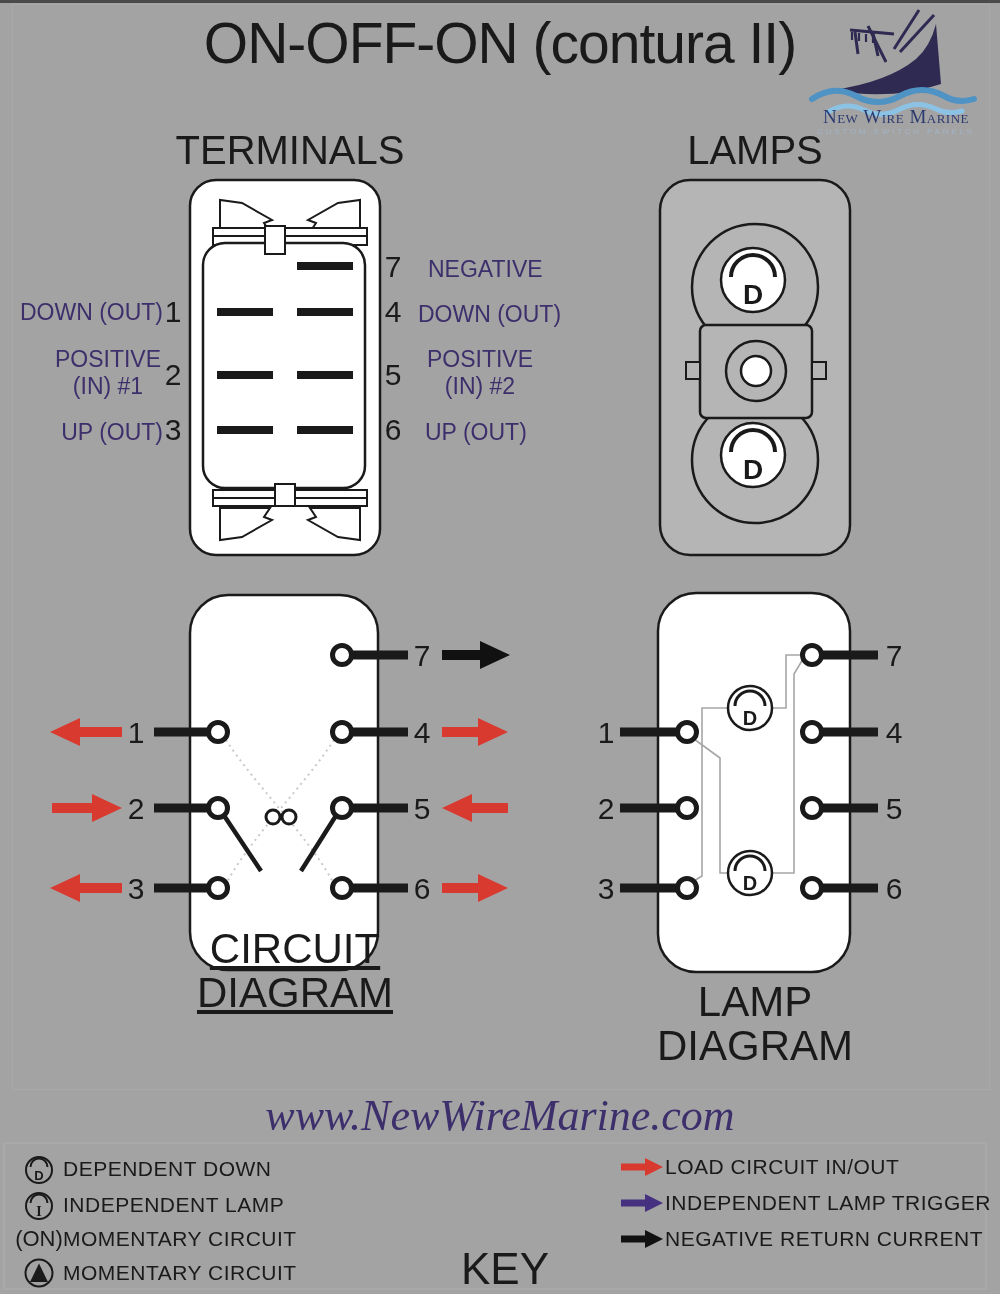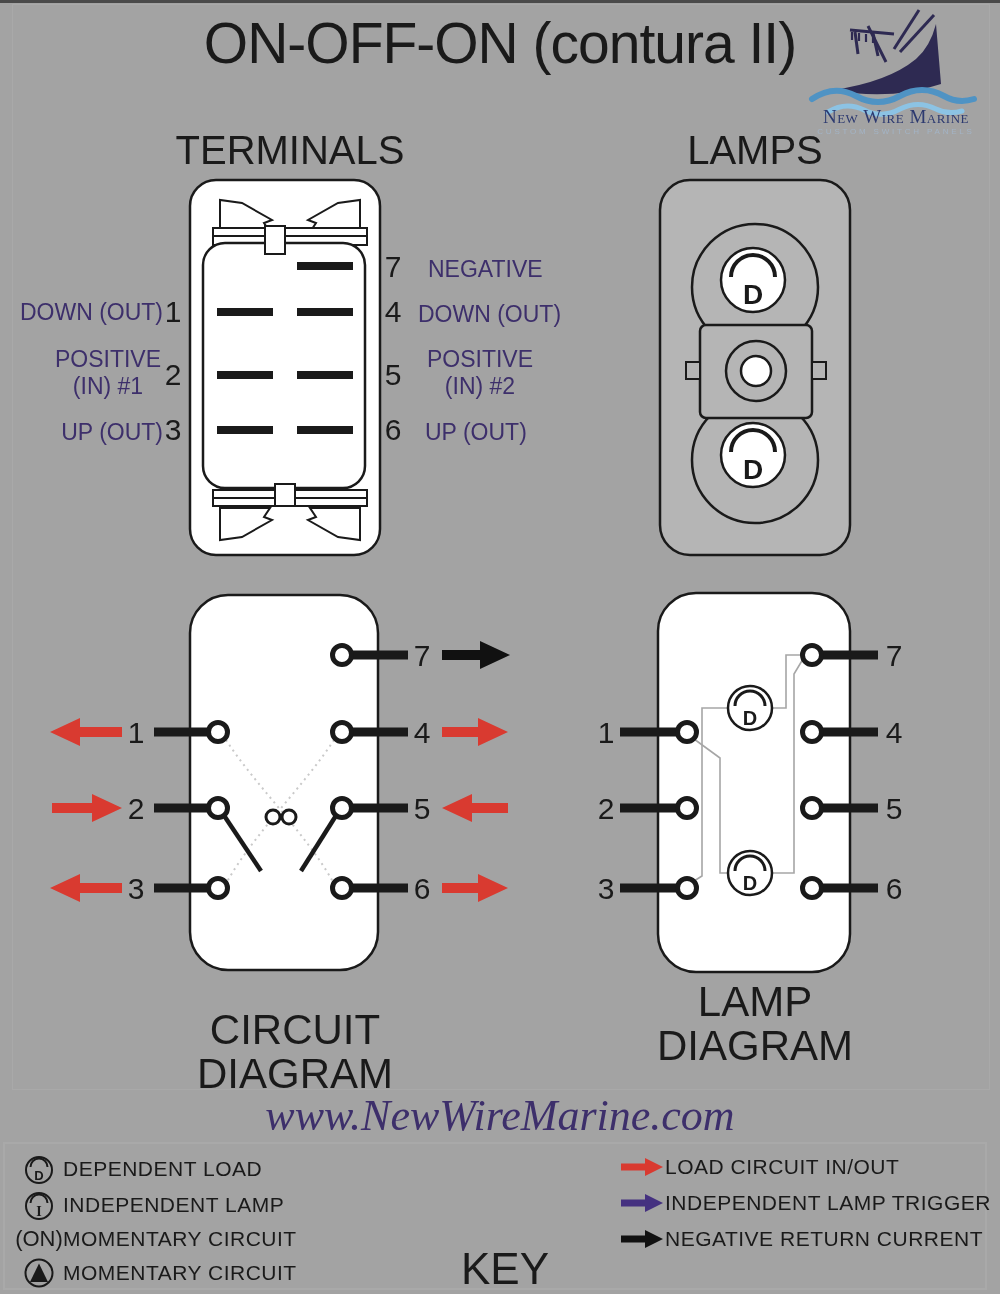--- a/index.html
+++ b/index.html
@@ -7,21 +7,21 @@
         font-family:"Liberation Sans",sans-serif;color:#1a1a1a;overflow:hidden;}
   .abs{position:absolute;}
   .top-edge{left:0;top:0;width:100%;height:3px;background:#4a4a4a;}
   .main-box{left:12px;top:4px;width:976px;height:1084px;border:1px solid #a9a9a9;}
   .title{left:0;top:10px;width:100%;text-align:center;font-size:57px;letter-spacing:-1px;}
   .subtitle{left:0;top:74px;width:100%;text-align:center;font-size:37px;}
   .heading{font-size:40px;letter-spacing:0px;text-align:center;}
   .h-terminals{left:110px;top:128px;width:360px;}
   .h-lamps{left:580px;top:128px;width:350px;}
   .caption{font-size:42px;line-height:1.05;text-align:center;}
-  .cap-circuit{left:115px;top:1008px;width:360px;}
+  .cap-circuit{left:115px;top:927px;width:360px;text-decoration:underline;}
   .cap-lamp{left:575px;top:980px;width:360px;}
   .url{left:0;top:1090px;width:100%;text-align:center;
        font-family:"Liberation Serif",serif;font-style:italic;font-size:44px;color:#3d2f6b;}
   .key-box{left:3px;top:1142px;width:984px;height:148px;border:2px solid #a9a9a9;box-sizing:border-box;}
   .key-row{position:absolute;display:flex;align-items:center;height:30px;}
   .key-icon-cell{width:48px;display:flex;justify-content:center;align-items:center;flex:none;}
   .key-label{font-size:21px;letter-spacing:0.5px;white-space:nowrap;}
   .key-on{font-size:22px;}
   .key-title{left:400px;top:100px;width:200px;text-align:center;font-size:44px;}
   .key-title span{border-bottom:3px solid #1a1a1a;padding:0 4px 2px 4px;}
@@ -246,21 +246,21 @@
 
   <div class="abs key-box">
     <div class="key-row" style="left:10px;top:10px;">
       <span class="key-icon-cell">
         <svg width="32" height="32" viewBox="0 0 32 32">
           <circle cx="16" cy="17" r="13" fill="none" stroke="#1a1a1a" stroke-width="2"></circle>
           <path d="M7.5,14 a8.5,8.5 0 0 1 17,0" fill="none" stroke="#1a1a1a" stroke-width="2"></path>
           <text x="16" y="27" text-anchor="middle" style="font-size:13px;font-weight:bold;fill:#1a1a1a;">D</text>
         </svg>
       </span>
-      <span class="key-label">DEPENDENT LOAD</span>
+      <span class="key-label">DEPENDENT DOWN</span>
     </div>
     <div class="key-row" style="left:10px;top:46px;">
       <span class="key-icon-cell">
         <svg width="32" height="32" viewBox="0 0 32 32">
           <circle cx="16" cy="17" r="13" fill="none" stroke="#1a1a1a" stroke-width="2"></circle>
           <path d="M7.5,14 a8.5,8.5 0 0 1 17,0" fill="none" stroke="#1a1a1a" stroke-width="2"></path>
           <text x="16" y="27" text-anchor="middle" style="font-family:'Liberation Serif',serif;font-size:14px;font-weight:bold;fill:#1a1a1a;">I</text>
         </svg>
       </span>
       <span class="key-label">INDEPENDENT LAMP</span>

